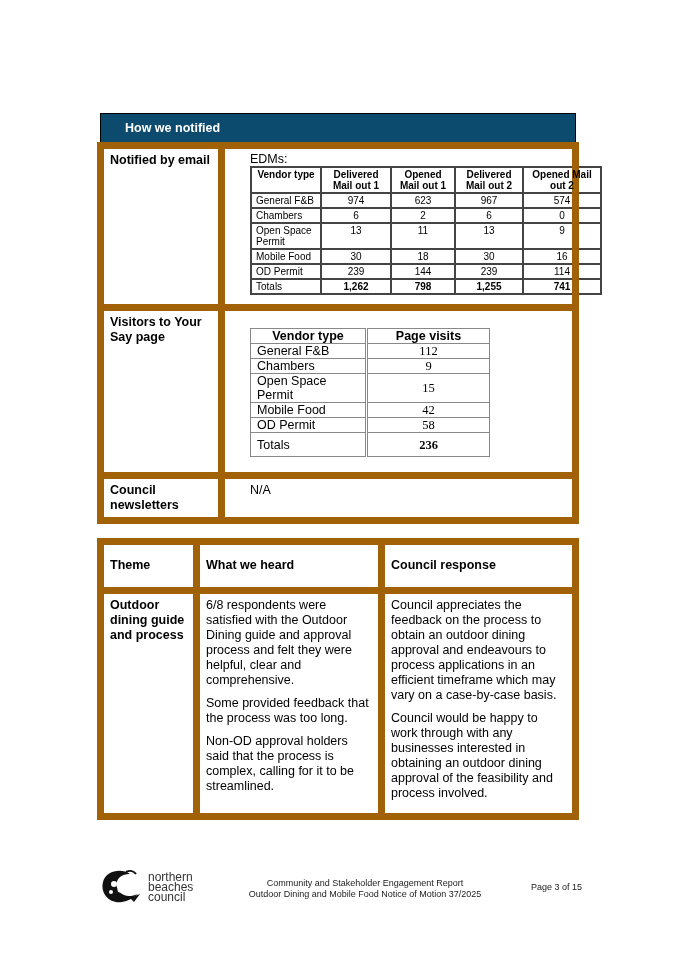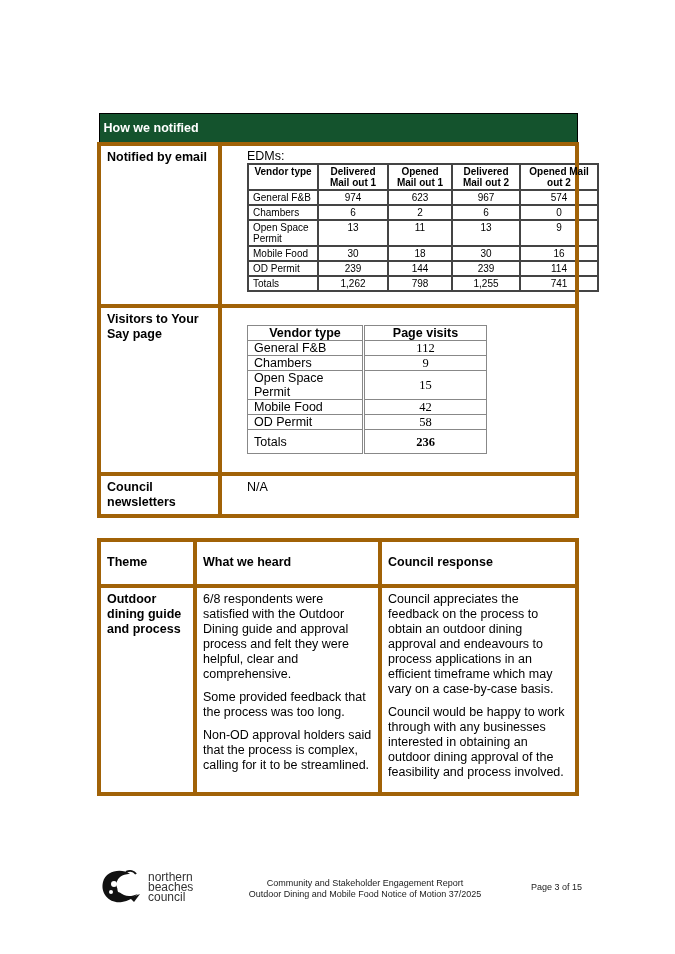--- a/index.html
+++ b/index.html
@@ -1,32 +1,32 @@
 <!DOCTYPE html>
 <html><head>
 <meta charset="utf-8">
 <style>
   html, body { margin: 0; padding: 0; background: #ffffff; }
   body { width: 675px; height: 954px; position: relative; font-family: "Liberation Sans", sans-serif; color: #000; overflow: hidden; }
 
   .outer { position: absolute; left: 97px; width: 482px; border-collapse: collapse; table-layout: fixed; }
-  .outer td { border: 4px solid #a16207; vertical-align: top; padding: 0; }
-  .hdr-black { background: #14532d; color: #fff; font-weight: bold; font-size: 12.5px; height: 28px; padding: 0 4px !important; vertical-align: middle !important; border: 1px solid #000 !important; }
+  .outer td { border: 7px solid #a16207; vertical-align: top; padding: 0; }
+  .hdr-black { background: #0c4a6e; color: #fff; font-weight: bold; font-size: 12.5px; height: 28px; padding: 0 24px !important; vertical-align: middle !important; border: 1px solid #000 !important; }
 
   
   #t1 { top: 113px; }
   .lbl { font-weight: bold; font-size: 12.5px; padding: 4px 6px !important; line-height: 15px; }
   .cnt { font-size: 12.5px; padding: 3px 25px !important; line-height: 14px; margin-left: 24px; }
 
   .edm { border-collapse: collapse; width: 350px; margin-top: 0px; table-layout: fixed; }
   .edm th, .edm td { border: 2px solid #444 !important; font-size: 10px; line-height: 11px; padding: 1px 4px !important; }
   .edm th { font-weight: bold; text-align: center; vertical-align: top; }
   .edm td { text-align: center; vertical-align: top; }
   .edm td.l { text-align: left; }
-  .edm td.b { font-weight: normal; }
+  .edm td.b { font-weight: bold; }
 
   .pv { border-collapse: collapse; width: 240px; table-layout: fixed; margin-top: 14px; }
   .pv th, .pv td { border: 1px solid #888 !important; font-size: 12.5px; line-height: 14px; padding: 0 6px !important; }
   .pv th { font-weight: bold; text-align: center; }
   .pv td { vertical-align: middle !important; }
   .pv td.c { text-align: center; font-family: Liberation Serif, serif; }
   .pv .div { border-right: 3px double #888 !important; }
 
   
   #t2 { top: 538px; }

